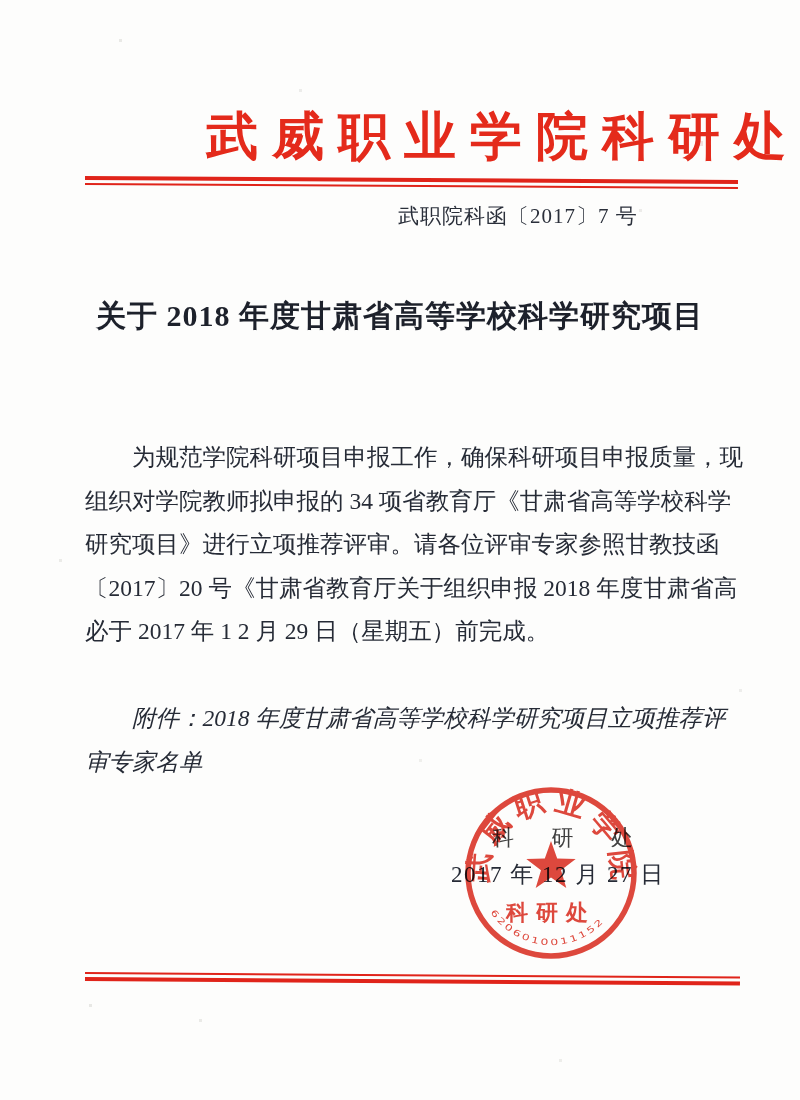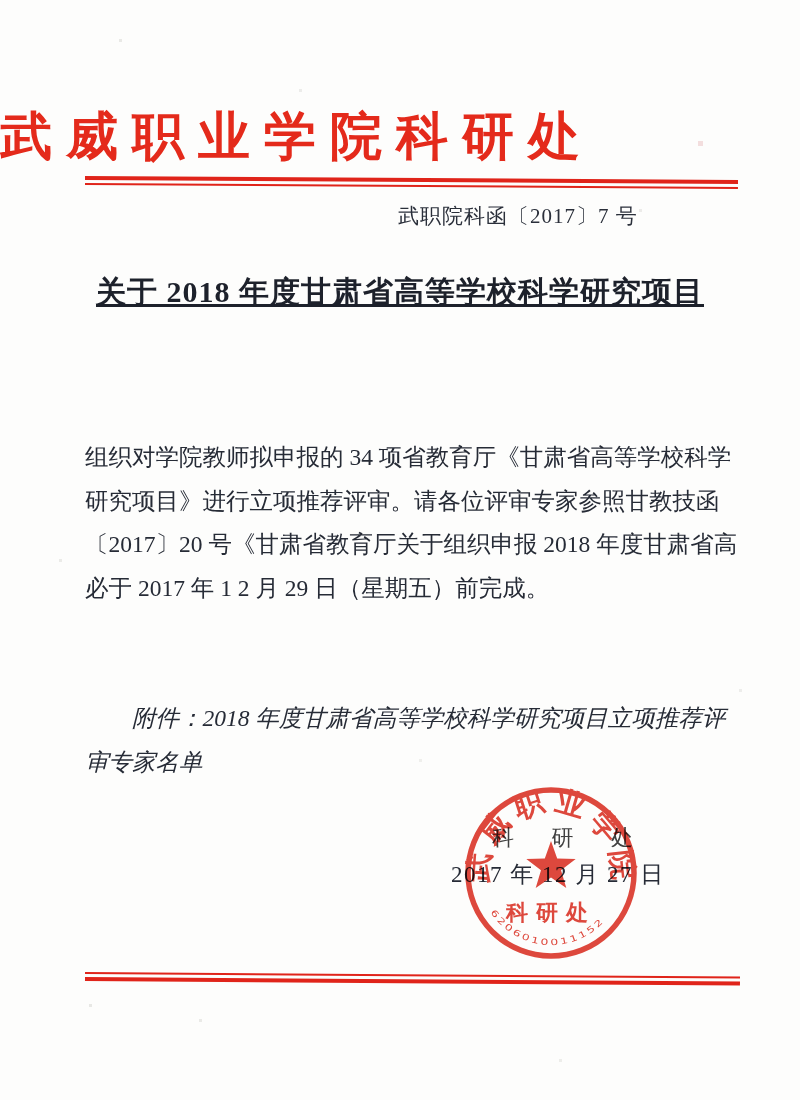--- a/index.html
+++ b/index.html
@@ -15,21 +15,21 @@
   
   .speckles { position: absolute; width: 1px; height: 1px; left: 0; top: 0;
     box-shadow: 120px 40px 0 1px #e9e9e6, 300px 90px 0 1px #ececea,
       640px 210px 0 1px #ecebe9, 700px 143px 0 2px #f3dede,
       60px 560px 0 1px #ebebe8, 740px 690px 0 1px #ededeb,
       200px 1020px 0 1px #eaeae7, 560px 1060px 0 1px #ededea,
       90px 1005px 0 1px #e8e8e5, 420px 760px 0 1px #efefec; }
 
   .org-title {
     position: absolute; top: 102px; left: 0; width: 100%;
-    text-align: left;
+    text-align: right;
     font-size: 52px; font-weight: 700;
     color: #e42a1b;
     letter-spacing: 14px;
     white-space: nowrap;
   }
   .rule-top {
     position: absolute; top: 176px; left: 85px; width: 653px; height: 3px;
     border-top: 4.5px solid #e0241a;
     border-bottom: 2px solid #e0241a;
     transform: rotate(0.35deg); transform-origin: left center;
@@ -38,21 +38,21 @@
     position: absolute; top: 202px; left: 398px;
     font-size: 21px; color: #2a2f3a; letter-spacing: 1px;
     white-space: nowrap;
   }
   .doc-title-line {
     position: absolute; left: 0; width: 100%;
     text-align: center;
     font-size: 30px; font-weight: 700; color: #1d212b;
     letter-spacing: 1px; white-space: nowrap;
   }
-  .doc-title-1 { top: 272px; text-decoration: underline; }
+  .doc-title-1 { top: 296px; }
   .doc-title-2 { top: 341px; }
 
   .body-block { position: absolute; left: 85px; top: 436px; width: 628px; }
   .attach-block { position: absolute; left: 85px; top: 697px; width: 628px; font-style: italic; }
   .doc-line {
     height: 43.5px; line-height: 43.5px;
     font-size: 23.5px; color: #262b36;
     white-space: nowrap;
     text-align: justify; text-align-last: justify;
   }
@@ -92,20 +92,21 @@
 
   <div class="org-title">武威职业学院科研处</div>
 
   <div class="rule-top"></div>
 
   <div class="doc-number">武职院科函〔2017〕7 号</div>
 
   <div class="doc-title-line doc-title-1">关于 2018 年度甘肃省高等学校科学研究项目</div>
 
   <div class="body-block">
+    <div class="doc-line" style="text-indent:47px">为规范学院科研项目申报工作，确保科研项目申报质量，现</div>
     <div class="doc-line">组织对学院教师拟申报的 34 项省教育厅《甘肃省高等学校科学</div>
     <div class="doc-line">研究项目》进行立项推荐评审。请各位评审专家参照甘教技函</div>
     <div class="doc-line">〔2017〕20 号《甘肃省教育厅关于组织申报 2018 年度甘肃省高</div>
     <div class="doc-line last">必于 2017 年 1 2 月 29 日（星期五）前完成。</div>
   </div>
 
   <div class="attach-block">
     <div class="doc-line" style="text-indent:47px">附件：2018 年度甘肃省高等学校科学研究项目立项推荐评</div>
     <div class="doc-line last">审专家名单</div>
   </div>

